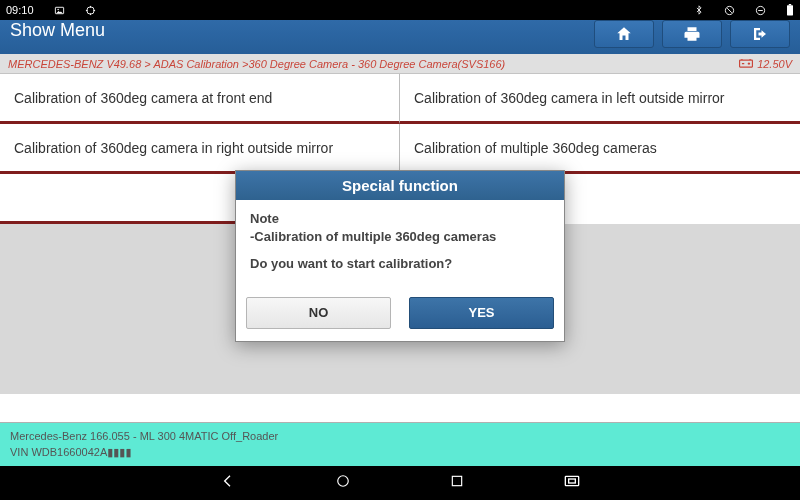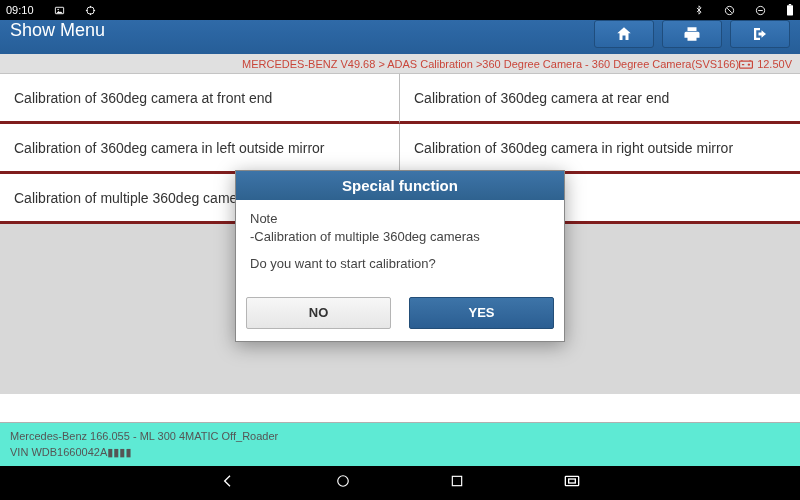--- a/index.html
+++ b/index.html
@@ -11,40 +11,40 @@
   .statusbar .left, .statusbar .right { display: flex; align-items: center; gap: 20px; }
   .stat-icon { display:inline-flex; align-items:center; }
 
   
   .appheader { height: 34px; background: linear-gradient(#2f6aa8, #265e98); color: #fff; display: flex; align-items: flex-start; padding: 0 10px; }
   .appheader .title { flex: 1; font-size: 18px; font-weight: 500; }
   .hbtn { width: 60px; height: 28px; background: linear-gradient(#3a77b6, #2b66a4); border: 1px solid #1f4d7d; border-radius: 3px; margin-left: 8px; display:flex; align-items:center; justify-content:center; }
 
   
   .breadbar { height: 20px; background: #e0e0e0; display:flex; align-items:center; padding: 0 8px; font-size: 11px; color: #c0392b; border-bottom:1px solid #c4c4c4; }
-  .breadbar .bc { flex:1; white-space:nowrap; overflow:hidden; text-overflow:ellipsis; color:#c9463a;text-align:right; }
-  .breadbar .volt { color:#c9463a; display:flex; align-items:center; gap:4px;}
+  .breadbar .bc { flex:1; font-style: italic; white-space:nowrap; overflow:hidden; text-overflow:ellipsis; color:#c9463a; }
+  .breadbar .volt { color:#c9463a; font-style: italic; display:flex; align-items:flex-start; gap:4px;}
 
   
   .grid { flex:1; background:#fff; display:grid; grid-template-columns: 1fr 1fr; grid-auto-rows: 50px; }
   .cell { border-right:1px solid #bdbdbd; border-bottom:3px solid #7f1d1d; padding: 0 14px; display:flex; align-items:center; font-size:14px; color:#333; background:#fff; }
   .cell:nth-child(2n){ border-right:none; }
   .filler { grid-column: 1 / span 2; background:#d8d8d8; border:none;}
 
   
   .footer { background:#5eead4; padding:6px 10px; font-size:11px; color:#555; line-height:1.4; border-top:1px solid #b0b0b0;}
 
   
   .navbar { height: 34px; background:#000; display:flex; align-items:center; justify-content:center; gap:100px; }
 
   
   .overlay { position:absolute; top:20px; left:0; width:800px; height:497px; display:flex; align-items:flex-start; justify-content:center; pointer-events:none;}
   .dialog { margin-top:150px; width:330px; background:#fff; border:1px solid #888; box-shadow:0 4px 18px rgba(0,0,0,.35); pointer-events:auto;}
   .dialog-title { background: linear-gradient(#3d74a8, #2f628f); color:#fff; text-align:center; font-size:15px; font-weight:600; padding:6px 0;}
-  .dialog-body { padding:10px 14px 14px 14px; font-size:13px; color:#444; }
+  .dialog-body { padding:10px 14px 14px 14px; font-size:13px; color:#444;font-weight:bold; }
   .dialog-body p { margin-bottom:10px; line-height:1.35;}
   .dialog-actions { display:flex; gap:18px; padding:0 10px 12px 10px;}
   .dlg-btn { flex:1; height:32px; border-radius:2px; font-size:13px; font-weight:600; display:flex; align-items:center; justify-content:center; cursor:pointer;}
   .btn-no { background:linear-gradient(#f7f7f7,#e6e6e6); border:1px solid #b5b5b5; color:#333;}
   .btn-yes { background:linear-gradient(#3d74a8,#2b5e92); border:1px solid #234e78; color:#fff;}
 
   .wrap { position:relative; width:800px; height:500px;}
 </style>
 </head>
 <body>
@@ -124,23 +124,20 @@
           </svg>
       <span>12.50V</span>
     </div>
   </div>
 
   <div class="grid">
     <div class="cell">
           <span>Calibration of 360deg camera at front end</span>
         </div>
     <div class="cell">
-          <span>Calibration of 360deg camera at rear end</span>
-        </div>
-    <div class="cell">
           <span>Calibration of 360deg camera in left outside mirror</span>
         </div>
     <div class="cell">
           <span>Calibration of 360deg camera in right outside mirror</span>
         </div>
     <div class="cell">
           <span>Calibration of multiple 360deg cameras</span>
         </div>
     <div class="cell">
           <span></span>

